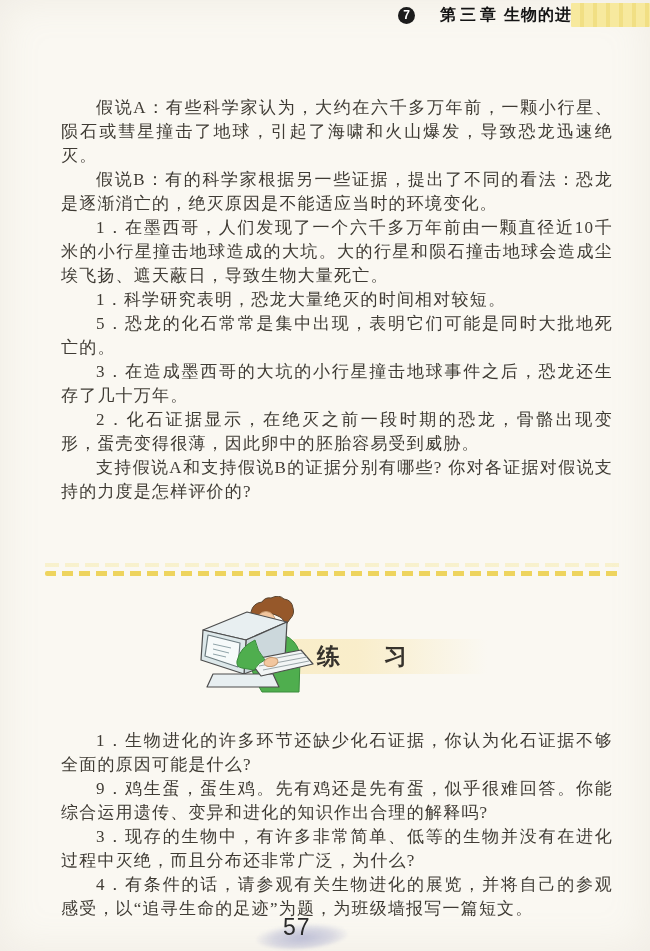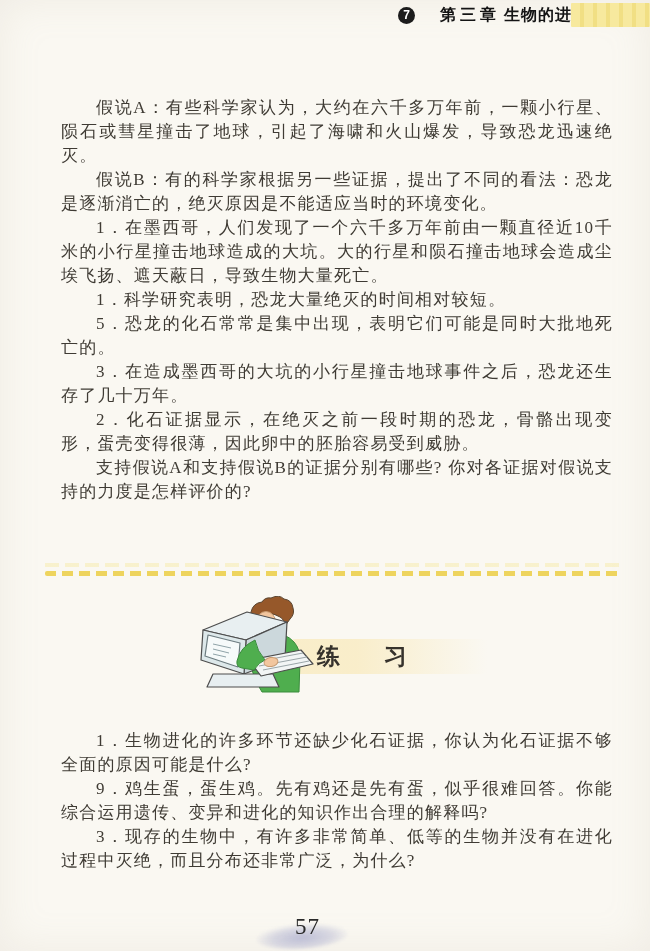--- a/index.html
+++ b/index.html
@@ -58,22 +58,22 @@
   
   .exercise-list{position:absolute;left:61px;right:37px;top:690px;margin-top:39px;}
   
   .page-number-smudge{
     position:absolute;left:256px;top:924px;width:92px;height:25px;
     background:radial-gradient(ellipse at 50% 55%,rgba(132,137,190,.5) 0%,rgba(132,137,190,.28) 45%,rgba(132,137,190,0) 75%);
     filter:blur(1.5px);transform:rotate(-4deg);border-radius:50%;
   }
   .page-number{
     position:absolute;left:283px;top:914px;
-    font-family:Liberation Serif, serif;
-    font-size:23px;color:#2a2a2a;letter-spacing:1px;margin-left:12px;
+    font-family:Liberation Sans, sans-serif;
+    font-size:23px;color:#2a2a2a;letter-spacing:1px;
   }
 </style>
 </head>
 <body>
 
 <div class="page">
 
   <div class="chapter-badge">7</div>
   <div class="chapter-label">第三章</div>
   <div class="chapter-title">生物的进化</div>
@@ -125,18 +125,19 @@
 
   <div class="exercise-title">
     <span>练</span>
     <span>习</span>
   </div>
 
   <div class="exercise-list">
     <p>1．生物进化的许多环节还缺少化石证据，你认为化石证据不够全面的原因可能是什么?</p>
     <p>9．鸡生蛋，蛋生鸡。先有鸡还是先有蛋，似乎很难回答。你能综合运用遗传、变异和进化的知识作出合理的解释吗?</p>
     <p>3．现存的生物中，有许多非常简单、低等的生物并没有在进化过程中灭绝，而且分布还非常广泛，为什么?</p>
+    <p>4．有条件的话，请参观有关生物进化的展览，并将自己的参观感受，以“追寻生命的足迹”为题，为班级墙报写一篇短文。</p>
   </div>
 
   <div class="page-number-smudge"></div>
   <div class="page-number">57</div>
 
 </div>
 
 </body></html>

